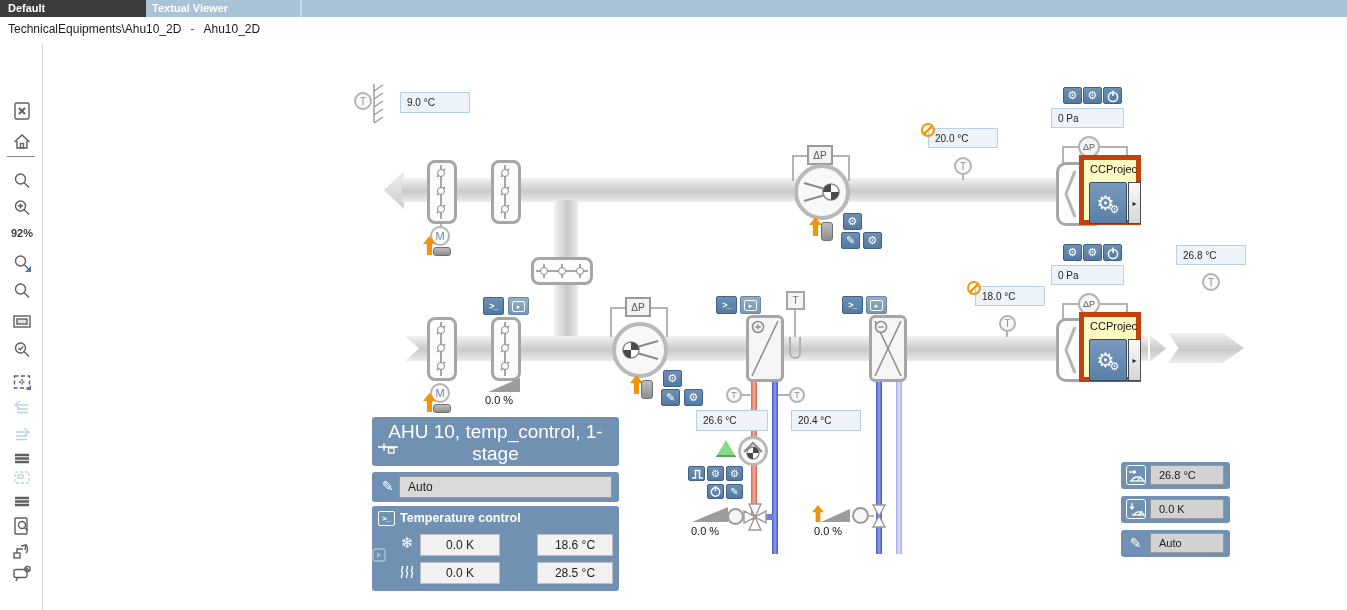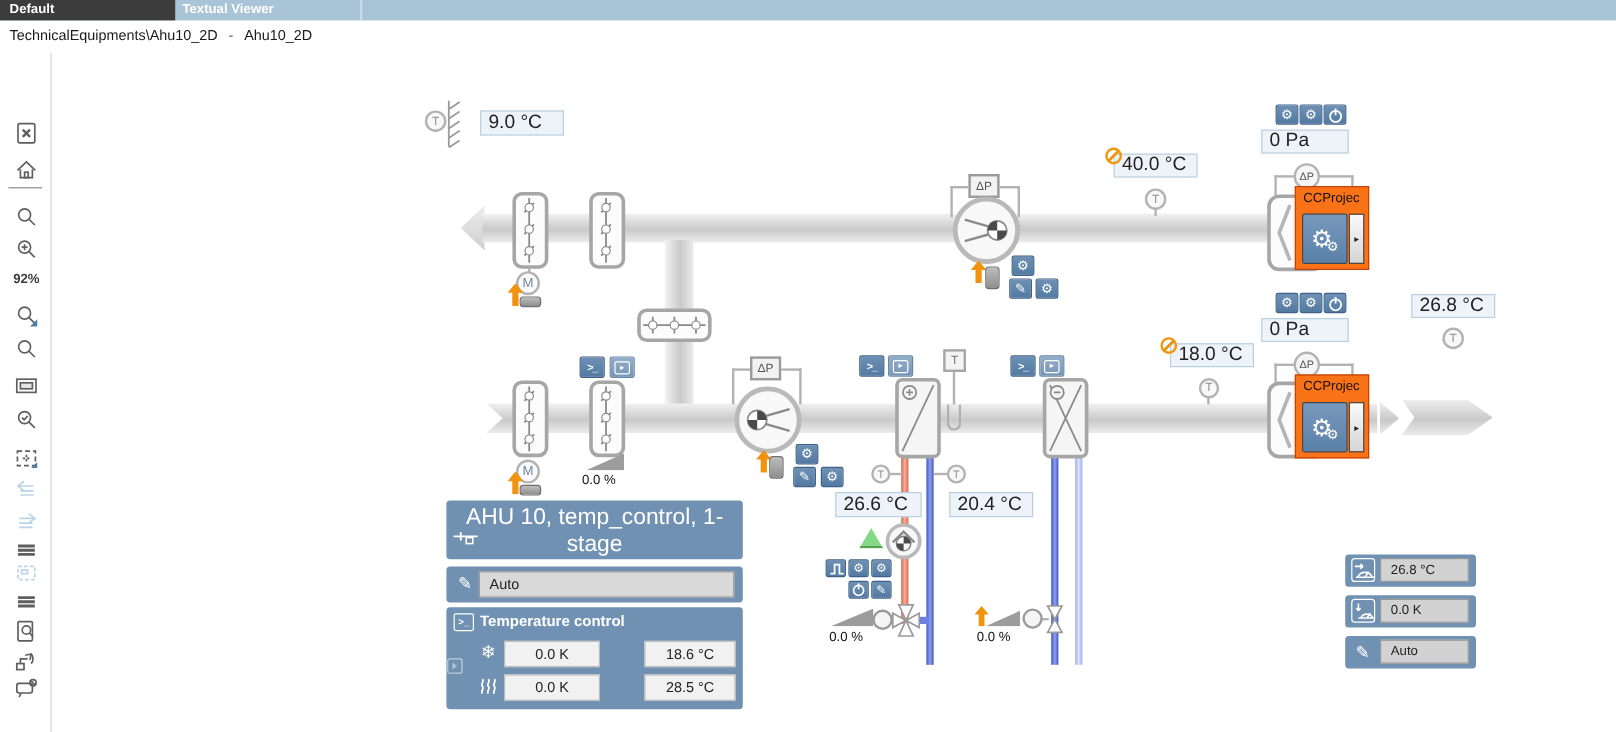--- a/index.html
+++ b/index.html
@@ -32,21 +32,21 @@
   .tcirc{position:absolute;border:2px solid #b3b3b3;border-radius:50%;background:#f8f8f8;color:#8f8f8f;
     font-size:10px;display:flex;align-items:center;justify-content:center}
   .tbox{position:absolute;border:2px solid #a6a6a6;background:#f4f4f4;color:#777;font-size:10px;
     display:flex;align-items:center;justify-content:center}
   .dpbox{position:absolute;border:2px solid #9a9a9a;background:#f2f2f2;color:#555;font-size:10px;
     display:flex;align-items:center;justify-content:center}
   .dpcirc{position:absolute;border:2px solid #b3b3b3;border-radius:50%;background:#f5f5f5;color:#555;font-size:9px;
     display:flex;align-items:center;justify-content:center}
   .mcirc{position:absolute;border:2px solid #b3b3b3;border-radius:50%;background:#fafafa;color:#6d87a3;font-size:11px;
     display:flex;align-items:center;justify-content:center}
-  .val{position:absolute;background:#edf3f9;border:1px solid #b9d0e2;font-size:16px;color:#222;
+  .val{position:absolute;background:#edf3f9;border:1px solid #b9d0e2;font-size:10px;color:#222;
     padding:0 6px;display:flex;align-items:center}
   .sbtn{position:absolute;width:19px;height:17px;background:linear-gradient(#6e91b4,#527aa2);
     border:1px solid #3e6089;border-radius:2px;color:#fff;display:flex;align-items:center;justify-content:center;
     font-size:11px;padding:0;cursor:pointer}
   .sbtn.lt{background:linear-gradient(#93aec8,#7796b6);border-color:#6787a8}
   .sbtn .cons{font-size:9px;font-weight:bold;letter-spacing:-1px}
   .sbtn .frame{border:1px solid #fff;border-radius:2px;width:13px;height:11px;font-size:7px;line-height:9px;text-align:center}
   .oarr{position:absolute;background:#f2930e;clip-path:polygon(50% 0,100% 42%,70% 42%,70% 100%,30% 100%,30% 42%,0 42%)}
   .dev{position:absolute;background:linear-gradient(#bdbdbd,#8e8e8e);border:1px solid #6f6f6f;border-radius:3px}
   .ramp{position:absolute;background:#9c9c9c;clip-path:polygon(0 100%,100% 0,100% 100%)}
@@ -60,21 +60,21 @@
   .panel{position:absolute;background:#7191b3;border-radius:3px}
   .ptitle{position:absolute;color:#fff;font-size:19px;text-align:center}
   .pfield{position:absolute;background:#f1f1f1;border:1px solid #bdbdbd;font-size:12px;color:#222;
     display:flex;align-items:center;justify-content:center}
   .gfield{position:absolute;background:#d2d2d2;border:1px solid #999;font-size:12px;color:#222;
     display:flex;align-items:center;padding-left:8px}
   .redfield{position:absolute;background:#d84b28;border:1px solid #b93d1f;color:#fff;font-size:12px;
     display:flex;align-items:center;padding-left:8px}
   .picon{position:absolute;display:flex;align-items:center;justify-content:center;color:#fff}
   .iconbox{position:absolute;border:1px solid #fff;border-radius:3px;display:flex;align-items:center;justify-content:center;color:#fff}
-  .pop{position:absolute;background:#f97316;border:1px solid #c2410c;z-index:9}
+  .pop{position:absolute;background:#fef9c3;border:5px solid #c2410c;z-index:9}
   .poplabel{position:absolute;left:6px;top:3px;font-size:11px;color:#111;white-space:nowrap;overflow:hidden}
   .bigbtn{position:absolute;background:linear-gradient(#7899bb,#5a80a8);border:1px solid #2f4d6b;border-radius:2px;
     color:#fff;display:flex;align-items:center;justify-content:center;cursor:pointer}
   .sidebtn{position:absolute;background:linear-gradient(#fafafa,#d5d5d5);border:1px solid #4a4a4a;color:#222;
     display:flex;align-items:center;justify-content:center;font-size:8px;cursor:pointer}
   .actuator{position:absolute;border:2px solid #9a9a9a;border-radius:50%;background:#f5f5f5}
   .gtri{position:absolute;background:#86d986;clip-path:polygon(50% 0,100% 100%,0 100%);border-bottom:2px solid #56a556}
   .arrowL{position:absolute;background:linear-gradient(#ececec,#cfcfcf);clip-path:polygon(100% 0,0 50%,100% 100%)}
   .arrowR{position:absolute;background:linear-gradient(#eee,#c9c9c9 55%,#ececec);clip-path:polygon(0 0,100% 50%,0 100%)}
   .band{position:absolute;background:linear-gradient(#efefef,#c9c9c9 55%,#ececec);
@@ -282,21 +282,21 @@
       <span>⚙</span>
     </div>
   <div class="sbtn" style="left:841px;top:232px">
       <span>✎</span>
     </div>
   <div class="sbtn" style="left:863px;top:232px">
       <span>⚙</span>
     </div>
 
   <div class="val" style="left:928px;top:128px;width:70px;height:20px">
-      <span>40.0 °C</span>
+      <span>20.0 °C</span>
     </div>
   <div class="nobadge" style="left:921px;top:123px;width:14px;height:14px"></div>
   <div class="vl" style="left:962px;top:173px;width:2px;height:7px"></div>
   <div class="tcirc" style="left:954px;top:157px;width:18px;height:18px">
       <span>T</span>
     </div>
 
   <div class="sbtn" style="left:1063px;top:87px">
       <span>⚙</span>
     </div>

